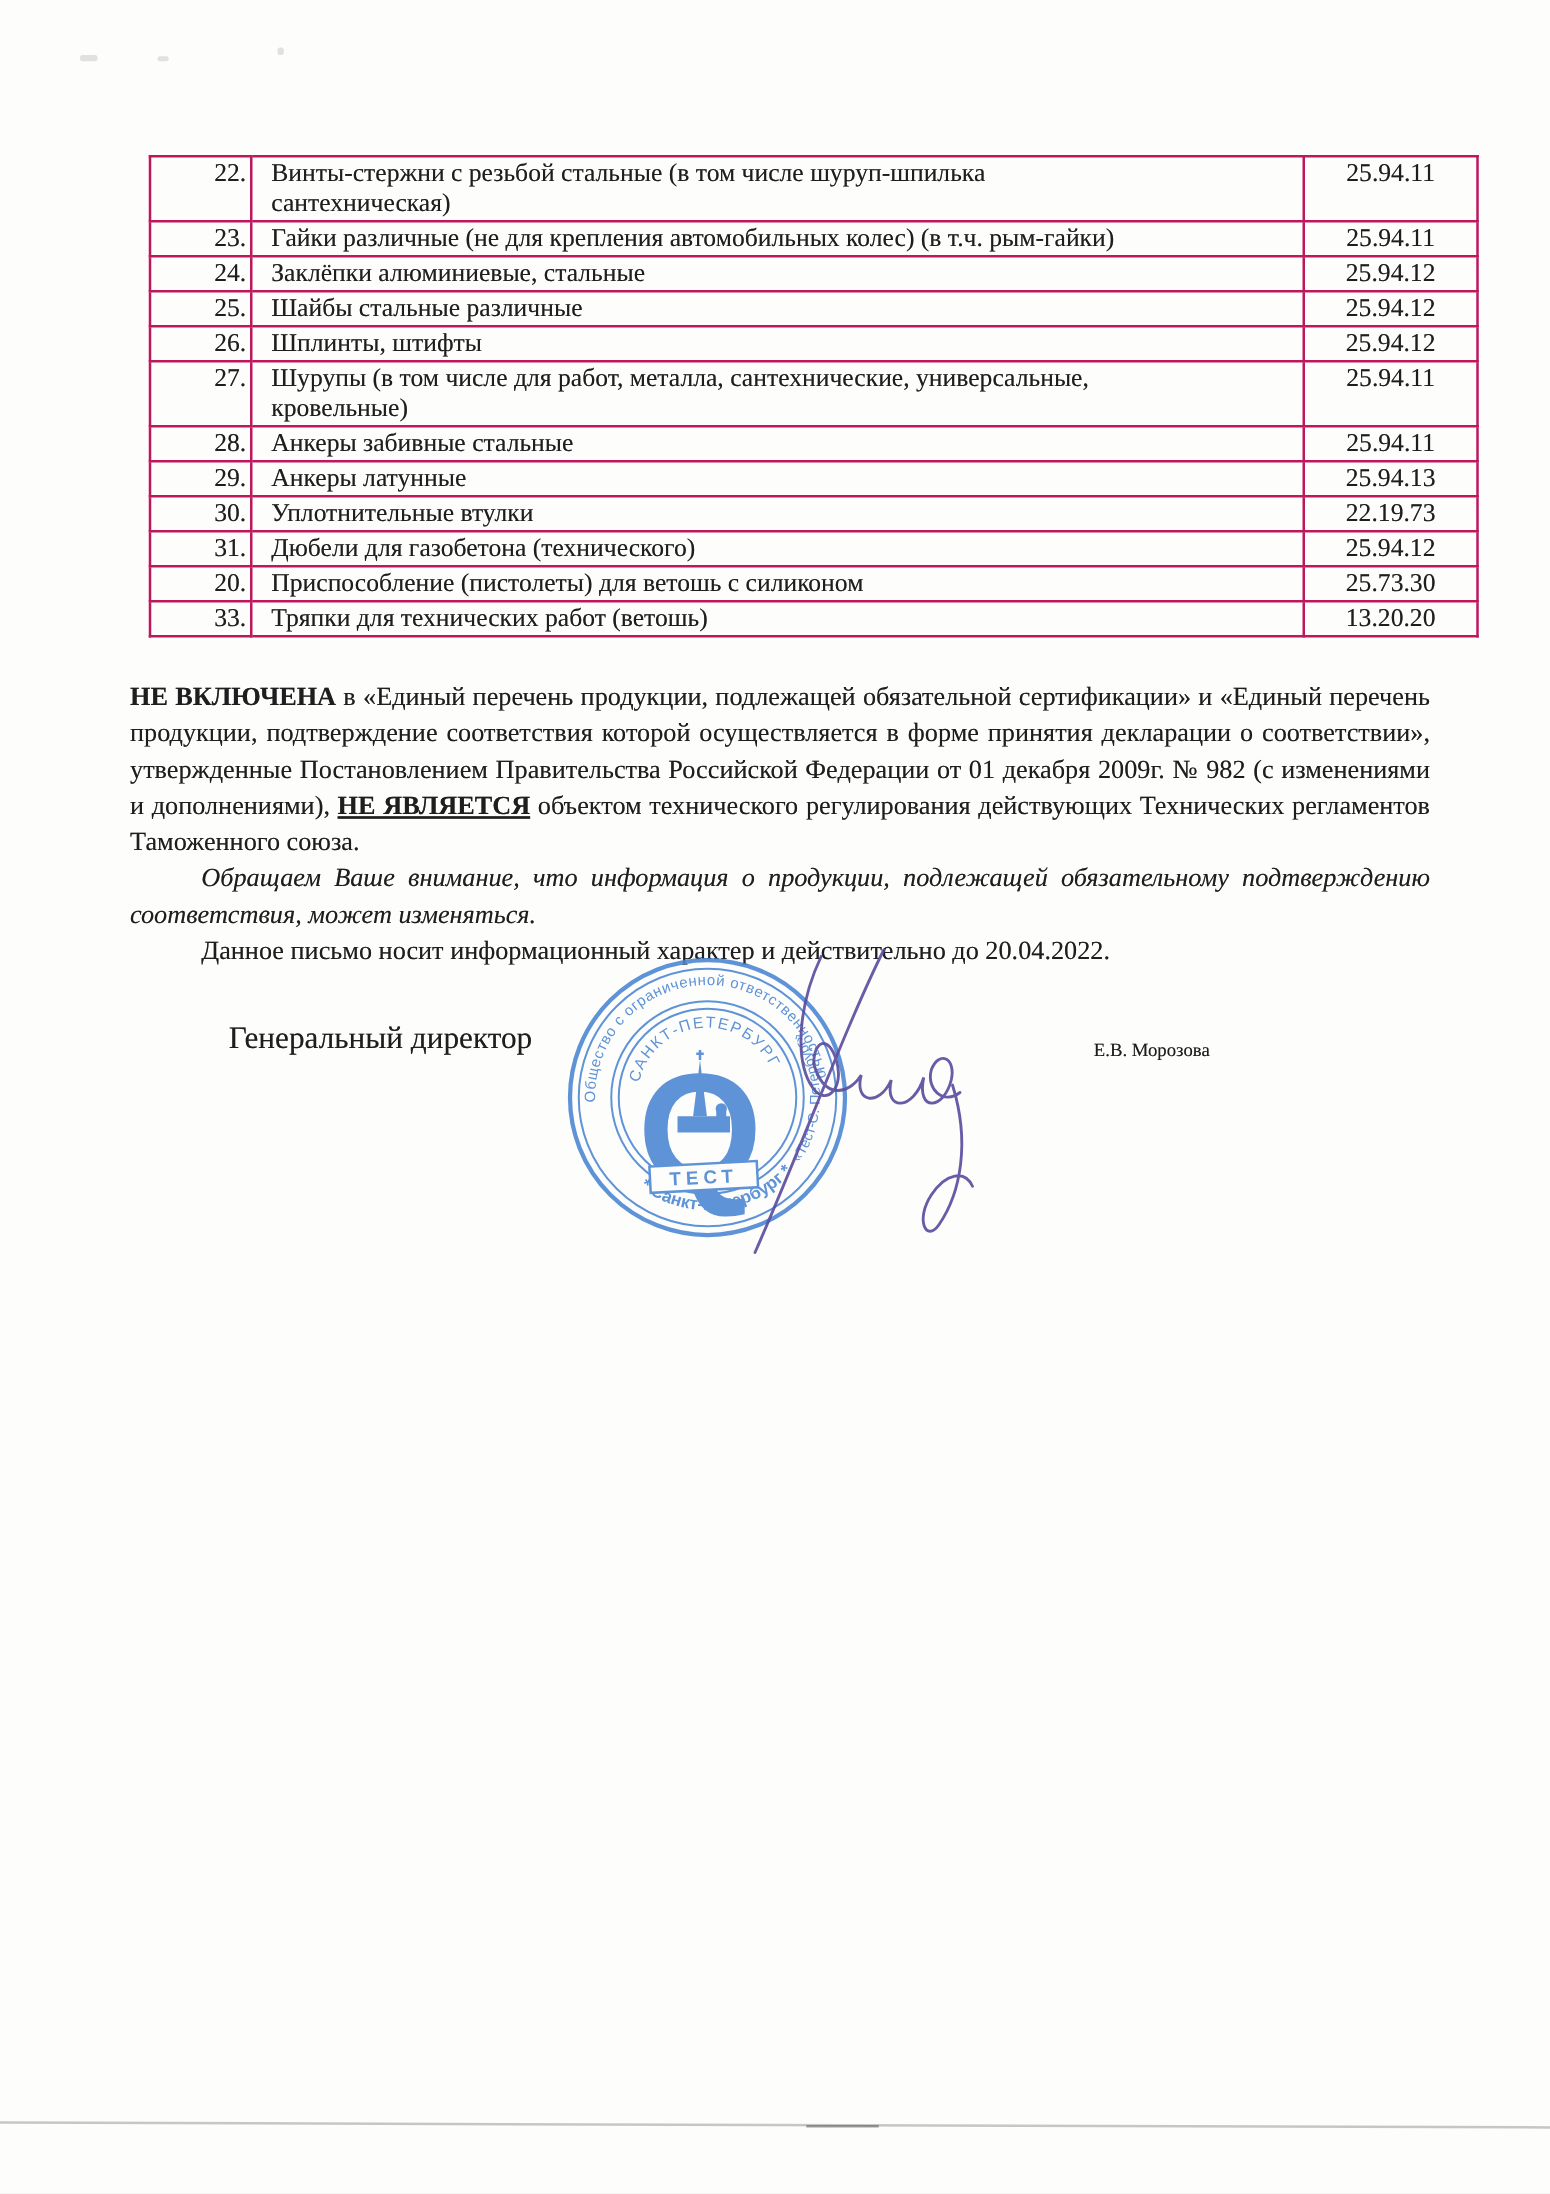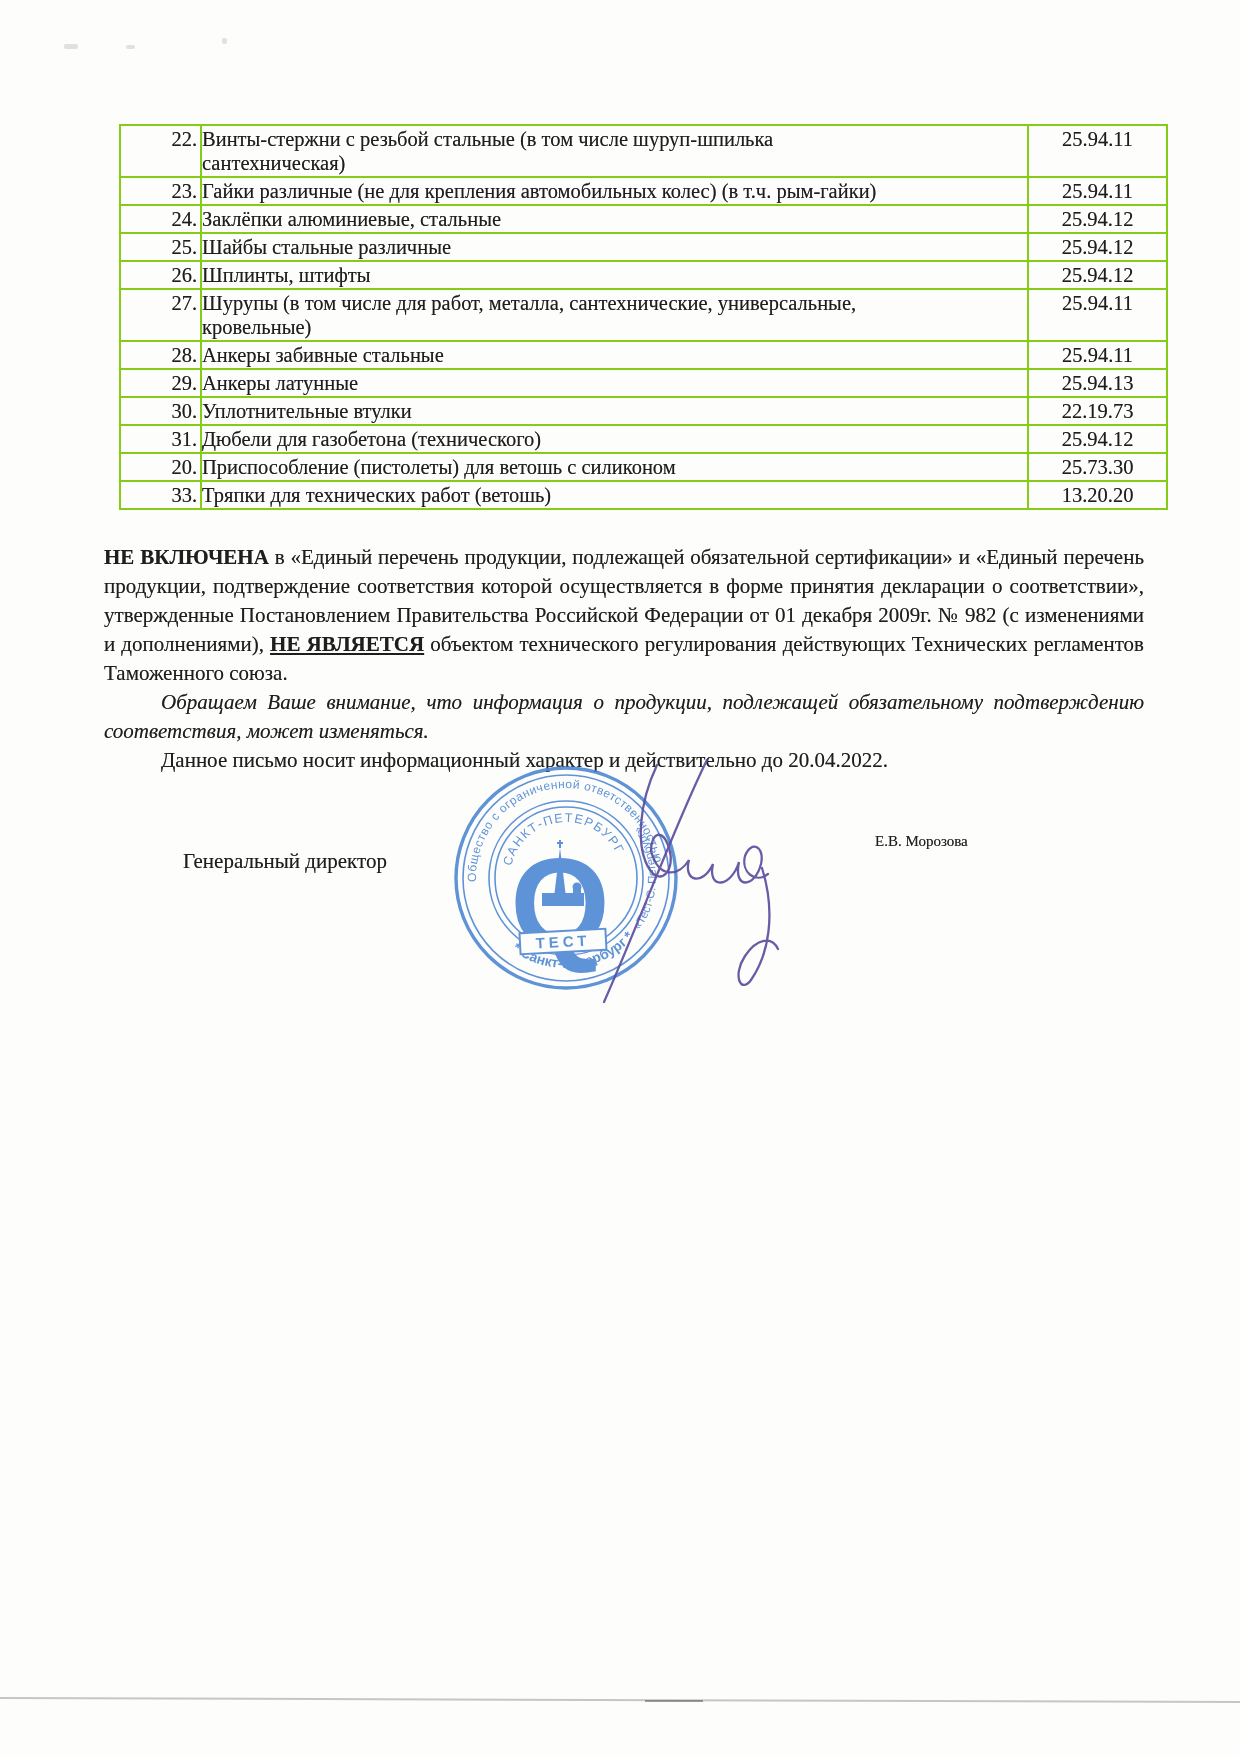--- a/index.html
+++ b/index.html
@@ -13,41 +13,41 @@
   .page{ -webkit-font-smoothing:antialiased; }
   .ink{ text-shadow:0 0 .4px rgba(30,30,30,.55); }
 
   
   table.products{
     position:absolute;left:119px;top:124px;width:1029px;
     border-collapse:collapse;table-layout:fixed;
     font-size:20.5px;line-height:24px;
   }
   table.products td{
-    border:2px solid #84cc16;height:23px;
+    border:2px solid #be185d;height:23px;
     vertical-align:top;padding-top:1px;padding-bottom:1px;
   }
   td.c-num{width:75px;text-align:right;padding-right:3px;}
-  td.c-desc{width:819px;padding-left:0;padding-right:6px;white-space:pre-line;margin-top:16px;}
+  td.c-desc{width:819px;padding-left:15px;padding-right:6px;white-space:pre-line;margin-top:16px;}
   td.c-code{width:135px;text-align:center;vertical-align:middle;border-radius:25px;}
 
   
   .body-text{
     position:absolute;left:104px;top:543px;width:1040px;
     font-size:21px;line-height:29px;
   }
   .body-text p{margin:0;}
   .just{text-align:justify;}
   .bold{font-weight:bold;}
   .bold-u{font-weight:bold;text-decoration:underline;}
   .ital{font-style:italic;}
   .indent{text-indent:57px;}
 
   
-  .sig-title{position:absolute;left:183px;top:849px;font-size:21px;}
+  .sig-title{position:absolute;left:183px;top:817px;font-size:25px;}
   .sig-name{position:absolute;left:875px;top:833px;font-size:15px;}
 
   .stamp-svg{position:absolute;left:448px;top:760px;opacity:.88;}
   .stamp-svg text{font-family:"Liberation Sans","DejaVu Sans",sans-serif;}
   .sign-svg{position:absolute;left:555px;top:748px;}
 
   
   .scan-line{
     position:absolute;left:0;top:1699px;width:1240px;height:1.6px;
     background:#8f8f8f;opacity:.5;transform:rotate(.18deg);

